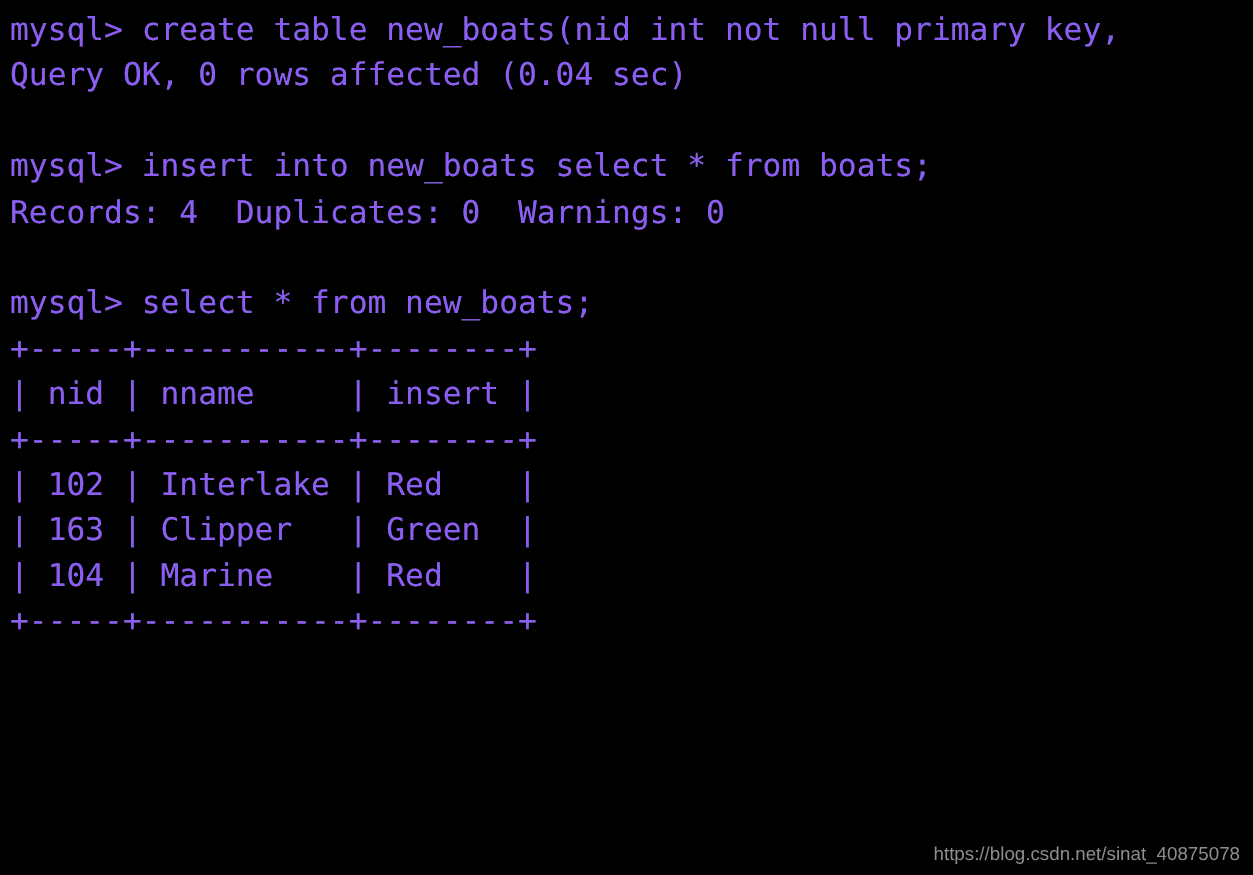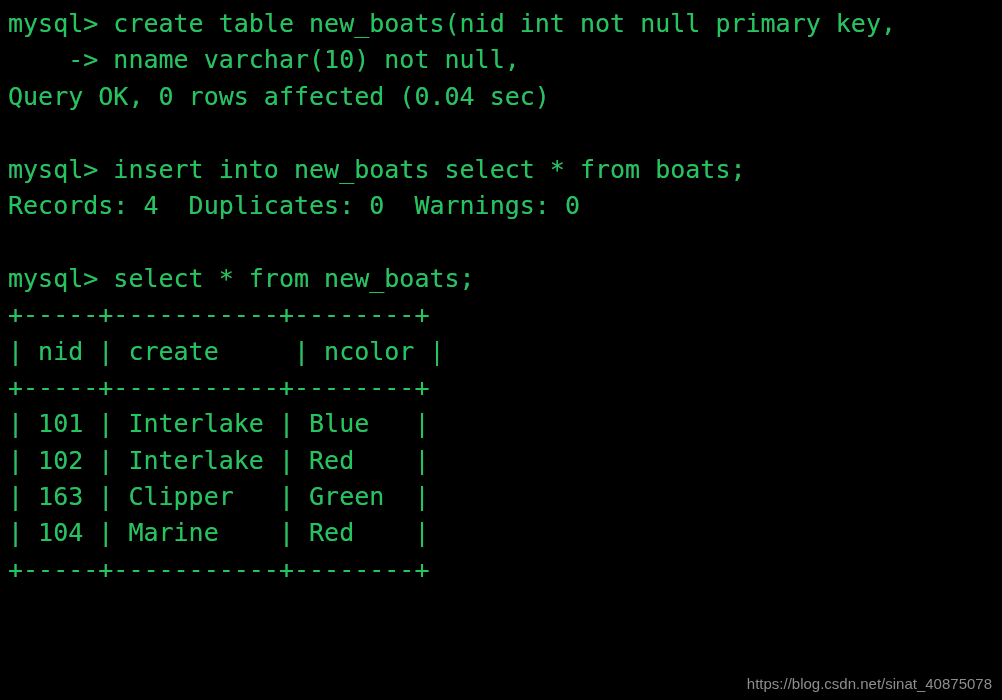--- a/index.html
+++ b/index.html
@@ -24,21 +24,21 @@
     background: #000000;
     padding: 6px 0 0 8px;
     box-sizing: border-box;
   }
   .line {
     display: block;
     height: 36.4px;
     line-height: 36.4px;
     font-size: 25px;
     letter-spacing: 0px;
-    color: #22c55e;
+    color: #8b5cf6;
     white-space: pre;
     font-family: "DejaVu Sans Mono", "Liberation Mono", monospace;
     text-shadow: 0 0 0.5px rgba(230,230,230,0.35);
   }
   .line.blank {
     color: transparent;
   }
   #watermark {
     position: absolute;
     right: 10px;
@@ -49,33 +49,31 @@
     white-space: pre;
     letter-spacing: 0px;
   }
 </style>
 </head>
 <body>
 
 <div id="terminal">
 
   <div class="line">mysql&gt; create table new_boats(nid int not null primary key,</div>
-  <div class="line">    -&gt; nname varchar(10) not null,</div>
   <div class="line">Query OK, 0 rows affected (0.04 sec)</div>
   <div class="line blank"></div>
 
   <div class="line">mysql&gt; insert into new_boats select * from boats;</div>
   <div class="line">Records: 4  Duplicates: 0  Warnings: 0</div>
   <div class="line blank"></div>
 
   <div class="line">mysql&gt; select * from new_boats;</div>
   <div class="line">+-----+-----------+--------+</div>
-  <div class="line">| nid | create     | ncolor |</div>
+  <div class="line">| nid | nname     | insert |</div>
   <div class="line">+-----+-----------+--------+</div>
-  <div class="line">| 101 | Interlake | Blue   |</div>
   <div class="line">| 102 | Interlake | Red    |</div>
   <div class="line">| 163 | Clipper   | Green  |</div>
   <div class="line">| 104 | Marine    | Red    |</div>
   <div class="line">+-----+-----------+--------+</div>
 
 </div>
 
 <div id="watermark">https://blog.csdn.net/sinat_40875078</div>
 
 </body></html>

